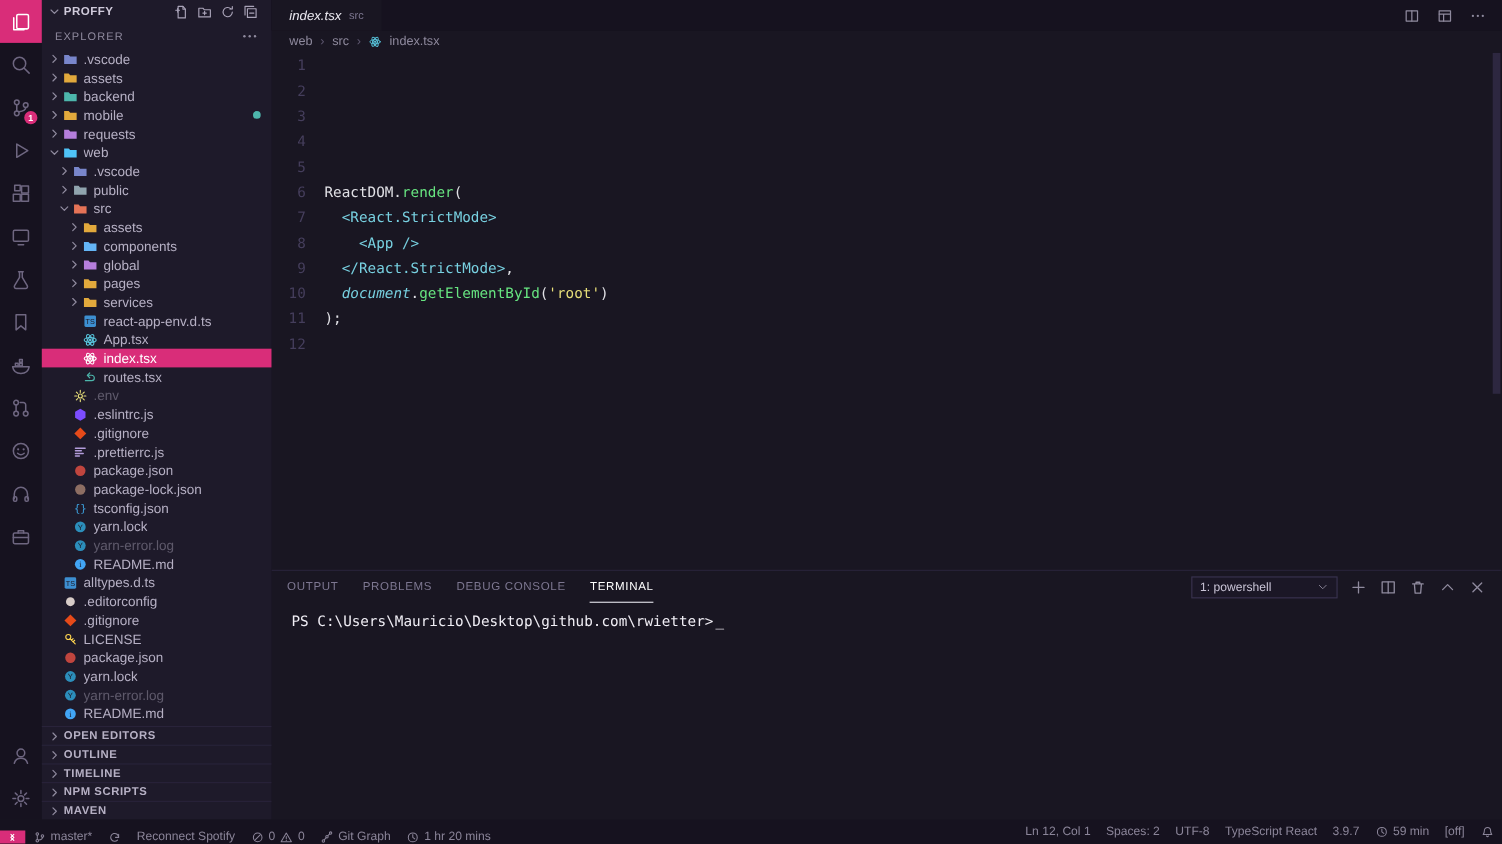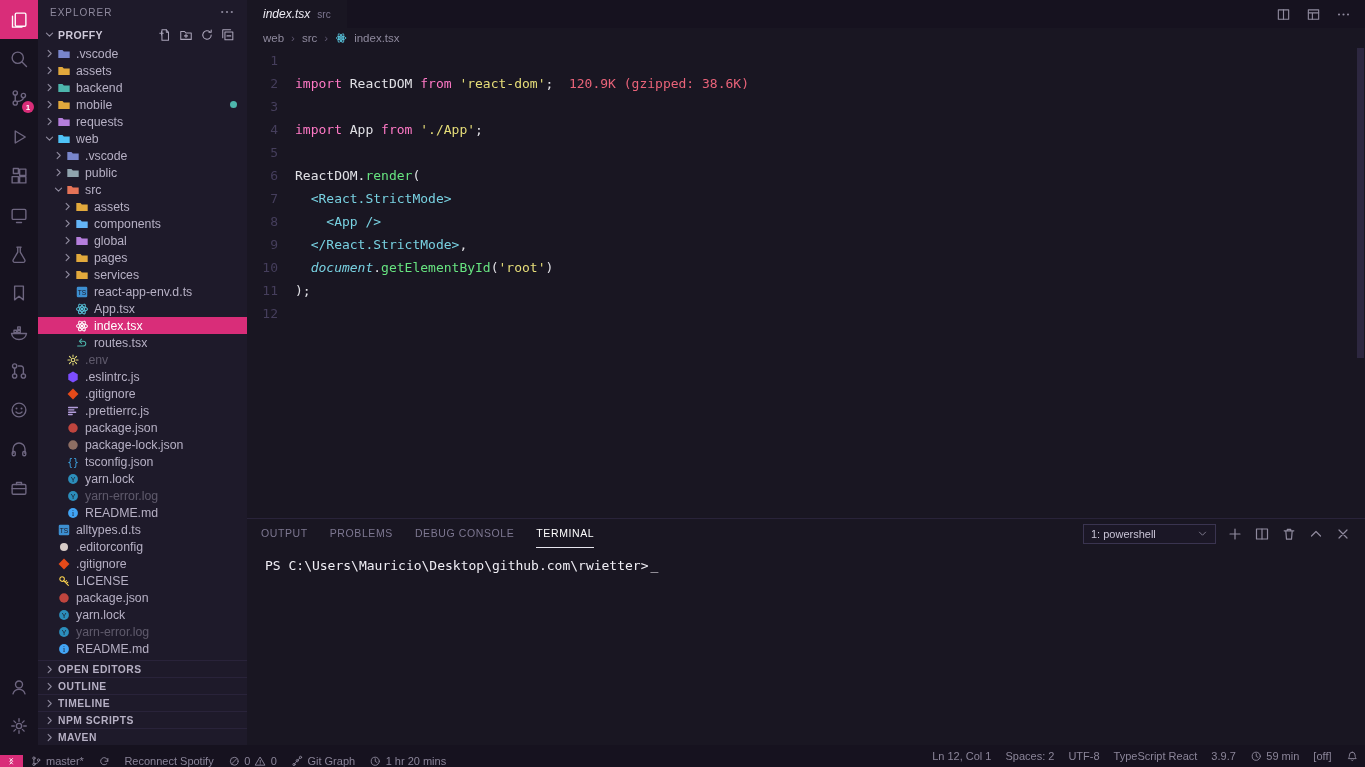--- a/index.html
+++ b/index.html
@@ -216,62 +216,62 @@
             <svg class="ic " viewBox="0 0 16 16">
               <circle cx="8" cy="8" r="2.1"></circle>
               <path d="M8 2.2v2M8 11.8v2M2.2 8h2M11.8 8h2M3.9 3.9l1.4 1.4M10.7 10.7l1.4 1.4M12.1 3.9l-1.4 1.4M5.3 10.7l-1.4 1.4"></path>
             </svg>
           </span>
         </div>
       </div>
   </div>
 
   <div id="sidebar">
+    <div id="project-row">
+      <span class="twistie">
+          <svg class="ic " viewBox="0 0 16 16">
+            <path d="M3.5 6L8 10.5 12.5 6"></path>
+          </svg>
+        </span>
+      <span id="project-label">PROFFY</span>
+      <span id="project-actions">
+          <span style="display: inline-flex; align-items: center;">
+            <svg class="ic " viewBox="0 0 16 16">
+              <path d="M9.5 2H4.5v12h7.5V5z"></path>
+              <path d="M9.5 2v3h2.5M2 6h4M4 4v4" stroke-width="1.1"></path>
+            </svg>
+          </span>
+          <span style="display: inline-flex; align-items: center;">
+            <svg class="ic " viewBox="0 0 16 16">
+              <path d="M2 4h4.3l1.5 1.6H14V13H2z"></path>
+              <path d="M8 7.2v3.6M6.2 9h3.6"></path>
+            </svg>
+          </span>
+          <span style="display: inline-flex; align-items: center;">
+            <svg class="ic " viewBox="0 0 16 16">
+              <path d="M12.8 8A4.8 4.8 0 1111.4 4.6"></path>
+              <path d="M12.8 2.2v2.6h-2.6"></path>
+            </svg>
+          </span>
+          <span style="display: inline-flex; align-items: center;">
+            <svg class="ic " viewBox="0 0 16 16">
+              <rect x="4.5" y="4.5" width="9" height="9"></rect>
+              <path d="M2 11V2h9M6.8 9h4.4"></path>
+            </svg>
+          </span>
+        </span>
+    </div>
     <div id="sidebar-header">
       <span id="sidebar-title">EXPLORER</span>
       <span id="sidebar-more">
           <svg class="ic " viewBox="0 0 16 16">
             <circle cx="3.2" cy="8" r="1.1" fill="currentColor" stroke="none"></circle>
             <circle cx="8" cy="8" r="1.1" fill="currentColor" stroke="none"></circle>
             <circle cx="12.8" cy="8" r="1.1" fill="currentColor" stroke="none"></circle>
           </svg>
-        </span>
-    </div>
-    <div id="project-row">
-      <span class="twistie">
-          <svg class="ic " viewBox="0 0 16 16">
-            <path d="M3.5 6L8 10.5 12.5 6"></path>
-          </svg>
-        </span>
-      <span id="project-label">PROFFY</span>
-      <span id="project-actions">
-          <span style="display: inline-flex; align-items: center;">
-            <svg class="ic " viewBox="0 0 16 16">
-              <path d="M9.5 2H4.5v12h7.5V5z"></path>
-              <path d="M9.5 2v3h2.5M2 6h4M4 4v4" stroke-width="1.1"></path>
-            </svg>
-          </span>
-          <span style="display: inline-flex; align-items: center;">
-            <svg class="ic " viewBox="0 0 16 16">
-              <path d="M2 4h4.3l1.5 1.6H14V13H2z"></path>
-              <path d="M8 7.2v3.6M6.2 9h3.6"></path>
-            </svg>
-          </span>
-          <span style="display: inline-flex; align-items: center;">
-            <svg class="ic " viewBox="0 0 16 16">
-              <path d="M12.8 8A4.8 4.8 0 1111.4 4.6"></path>
-              <path d="M12.8 2.2v2.6h-2.6"></path>
-            </svg>
-          </span>
-          <span style="display: inline-flex; align-items: center;">
-            <svg class="ic " viewBox="0 0 16 16">
-              <rect x="4.5" y="4.5" width="9" height="9"></rect>
-              <path d="M2 11V2h9M6.8 9h4.4"></path>
-            </svg>
-          </span>
         </span>
     </div>
     <div id="tree">
         <div class="tree-row" style="padding-left: 4px;">
           <span class="twistie">
             <svg class="ic " viewBox="0 0 16 16">
               <path d="M6 3.5L10.5 8 6 12.5"></path>
             </svg>
           </span>
           <span class="tree-icon" style="color: rgb(121, 134, 203);">
@@ -750,23 +750,23 @@
             <ellipse cx="8" cy="8" rx="6.2" ry="2.5"></ellipse>
             <ellipse cx="8" cy="8" rx="6.2" ry="2.5" transform="rotate(60 8 8)"></ellipse>
             <ellipse cx="8" cy="8" rx="6.2" ry="2.5" transform="rotate(120 8 8)"></ellipse>
           </svg>
         </span>
         <span class="crumb">index.tsx</span>
       </div>
     <div id="code-area">
       <div id="code-lines">
           <div class="code-row"><span class="ln">1</span></div>
-          <div class="code-row"><span class="ln">2</span><span><span class="kw">import</span><span class="pl"> ReactDOM </span><span class="kw">from</span><span class="pl"> </span><span class="str">'react-dom'</span><span class="pl">;</span><span class="bad">  120.9K (gzipped: 38.6K)</span></span></div>
+          <div class="code-row"><span class="ln">2</span></div>
           <div class="code-row"><span class="ln">3</span><span></span></div>
-          <div class="code-row"><span class="ln">4</span><span><span class="kw">import</span><span class="pl"> App </span><span class="kw">from</span><span class="pl"> </span><span class="str">'./App'</span><span class="pl">;</span></span></div>
+          <div class="code-row"><span class="ln">4</span></div>
           <div class="code-row"><span class="ln">5</span><span></span></div>
           <div class="code-row"><span class="ln">6</span><span><span class="pl">ReactDOM.</span><span class="fn">render</span><span class="pl">(</span></span></div>
           <div class="code-row"><span class="ln">7</span><span><span class="pl">  </span><span class="tag">&lt;React.StrictMode&gt;</span></span></div>
           <div class="code-row"><span class="ln">8</span><span><span class="pl">    </span><span class="tag">&lt;App /&gt;</span></span></div>
           <div class="code-row"><span class="ln">9</span><span><span class="pl">  </span><span class="tag">&lt;/React.StrictMode&gt;</span><span class="pl">,</span></span></div>
           <div class="code-row"><span class="ln">10</span><span><span class="pl">  </span><span class="obj">document</span><span class="pl">.</span><span class="fn">getElementById</span><span class="pl">(</span><span class="str">'root'</span><span class="pl">)</span></span></div>
           <div class="code-row"><span class="ln">11</span><span><span class="pl">);</span></span></div>
           <div class="code-row"><span class="ln">12</span><span></span></div>
         </div>
       <div id="v-scrollbar"></div>

